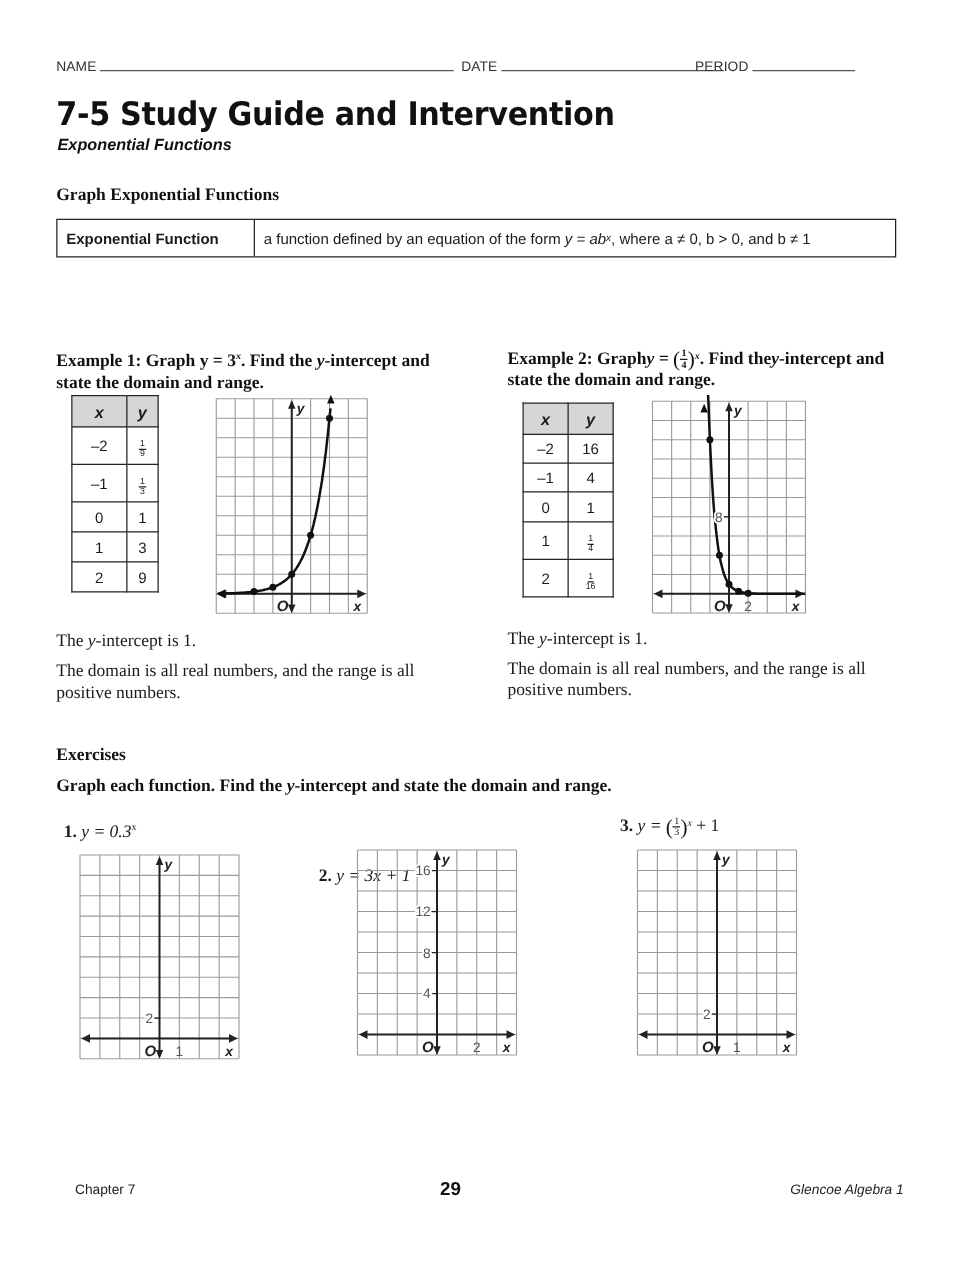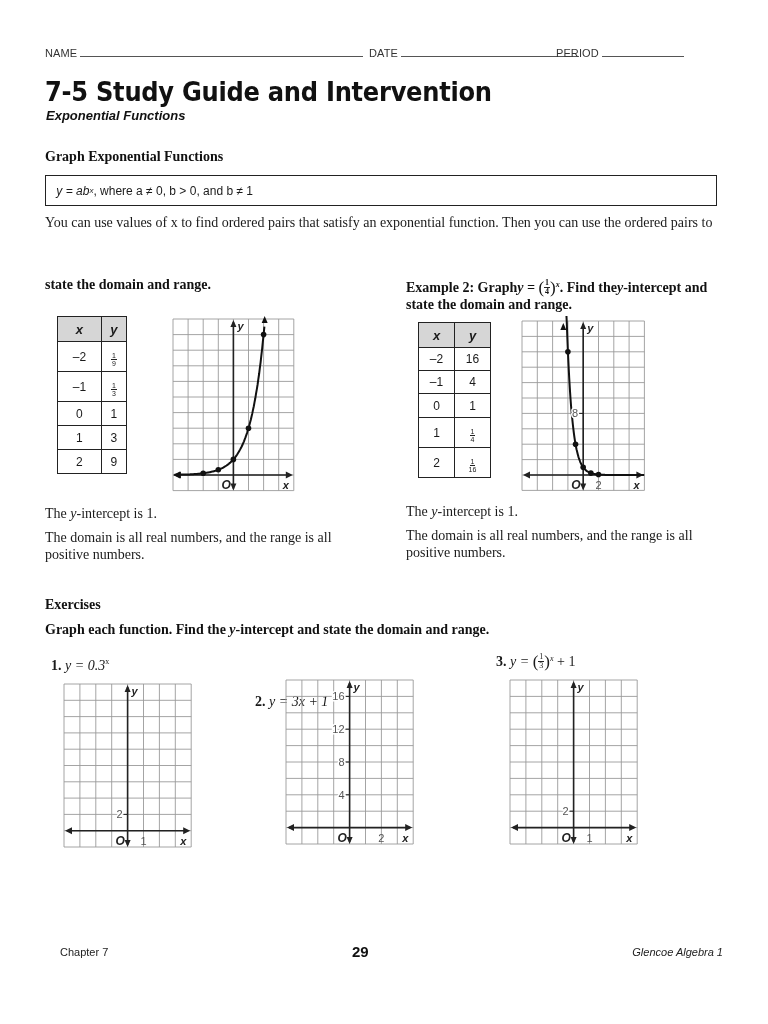--- a/index.html
+++ b/index.html
@@ -52,30 +52,31 @@
   <span>PERIOD</span>
   <span class="blank" style="width:82px;"></span>
 </div>
 
 <div class="abs title">7-5 Study Guide and Intervention</div>
 <div class="abs subtitle sans">Exponential Functions</div>
 
 <div class="abs section-h serif" style="left:45px; top:149px;">Graph Exponential Functions</div>
 
 <div class="abs def-box sans">
+  <div class="def-term">Exponential Function</div>
   <div class="def-text">
-    &nbsp;<i>y = ab</i><sup style="font-size:8px;"><i>x</i></sup><span>, where </span>&nbsp;<span>a ≠ 0, </span>&nbsp;<span>b &gt; 0, </span>&nbsp;<span>and </span>&nbsp;<span>b ≠ 1</span>
+    <span>a function defined by an equation of the form </span>&nbsp;<i>y = ab</i><sup style="font-size:8px;"><i>x</i></sup><span>, where </span>&nbsp;<span>a ≠ 0, </span>&nbsp;<span>b &gt; 0, </span>&nbsp;<span>and </span>&nbsp;<span>b ≠ 1</span>
   </div>
 </div>
 
 <div class="abs para serif" style="left:45px; top:214px; width:690px;">
-  <div>You can use values of x to find ordered pairs that satisfy an exponential function. Then you can use the ordered pairs to</div>
 </div>
 
 <div class="abs ex-h serif" style="left:45px; top:276px;">
+  <div><span>Example 1: Graph </span><span>y = 3</span><sup style="font-size:8px;"><i>x</i></sup><span>. Find the </span><i>y</i><span>-intercept and</span></div>
   <div>state the domain and range.</div>
 </div>
 
 <table class="xy abs" style="left:57px; top:316px; width:70px;">
   <tbody>
       <tr style="height:25px;">
         <th>x</th>
         <th>y</th>
       </tr>
   <tr style="height:30px;">

